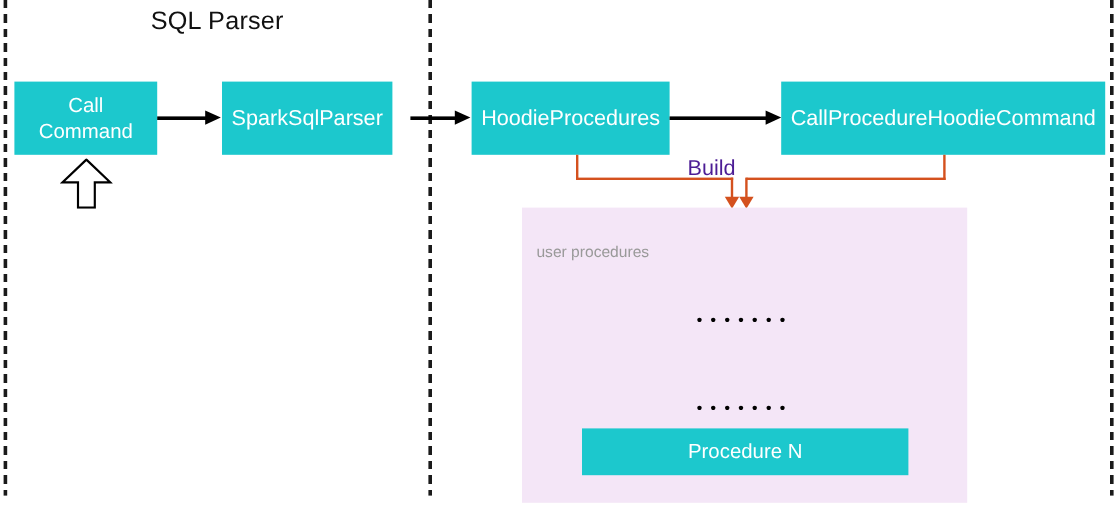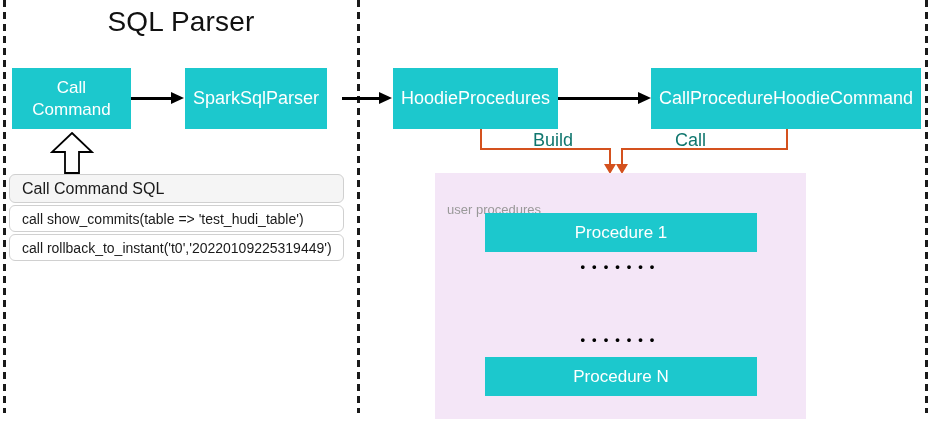--- a/index.html
+++ b/index.html
@@ -26,21 +26,21 @@
     position:absolute;
     top:0;
     width:2.5px;
     height:413px;
     background:repeating-linear-gradient(to bottom,#1a1a1a 0 7px,transparent 7px 12px);
   }
   
   .section-title{
     position:absolute;
     top:6px;
-    font-size:28px;
+    font-size:21px;
     color:#111;
     text-align:center;
     letter-spacing:0.2px;
   }
   
   .node{
     position:absolute;
     background:var(--teal);
     color:#ffffff;
     display:flex;
@@ -69,22 +69,22 @@
   .o-head-down{
     position:absolute;
     width:0;height:0;
     border-left:6px solid transparent;
     border-right:6px solid transparent;
     border-top:10px solid var(--orange);
   }
   .edge-label{
     position:absolute;
     font-size:18px;
-    color:#0f766e;
-    text-align:left;
+    color:#4c1d95;
+    text-align:right;
     width:80px;
   }
   
   .up-arrow{position:absolute;left:50px;top:132px;}
   
   .sql-panel{
     position:absolute;
     left:9px;
     top:174px;
     width:335px;
@@ -176,41 +176,34 @@
   <div class="hline" style="left:342px;top:97px;width:38px"></div>
   <div class="arrowhead-right" style="left:379px;top:92px"></div>
 
   <div class="hline" style="left:558px;top:97px;width:81px"></div>
   <div class="arrowhead-right" style="left:638px;top:92px"></div>
 
   <svg class="up-arrow" width="44" height="42" viewBox="0 0 44 42">
     <polygon points="22,1 42,20 29,20 29,41 15,41 15,20 2,20" fill="#ffffff" stroke="#000000" stroke-width="1.8"></polygon>
   </svg>
 
-  <div class="sql-panel">
-    <div class="sql-header">Call Command SQL</div>
-    <div class="sql-row">call show_commits(table =&gt; 'test_hudi_table')</div>
-    <div class="sql-row">call rollback_to_instant('t0','20220109225319449')</div>
-  </div>
 
   <div class="o-v" style="left:480px;top:129px;height:21px"></div>
   <div class="o-h" style="left:480px;top:148px;width:131px"></div>
   <div class="o-v" style="left:609px;top:148px;height:17px"></div>
   <div class="o-head-down" style="left:604px;top:164px"></div>
 
   <div class="o-v" style="left:786px;top:129px;height:21px"></div>
   <div class="o-h" style="left:622px;top:148px;width:166px"></div>
   <div class="o-v" style="left:621px;top:148px;height:17px"></div>
   <div class="o-head-down" style="left:616px;top:164px"></div>
 
   <div class="edge-label" style="left:533px;top:130px">Build</div>
-  <div class="edge-label" style="left:675px;top:130px">Call</div>
 
   <div class="user-procs">
     <div class="user-procs-label">user procedures</div>
 
-    <div class="proc" style="top:40px">Procedure 1</div>
     <div class="dots" style="top:86px">•••••••</div>
     <div class="dots" style="top:159px">•••••••</div>
     <div class="proc" style="top:184px">Procedure N</div>
   </div>
 
 </div>
 
 </body></html>

